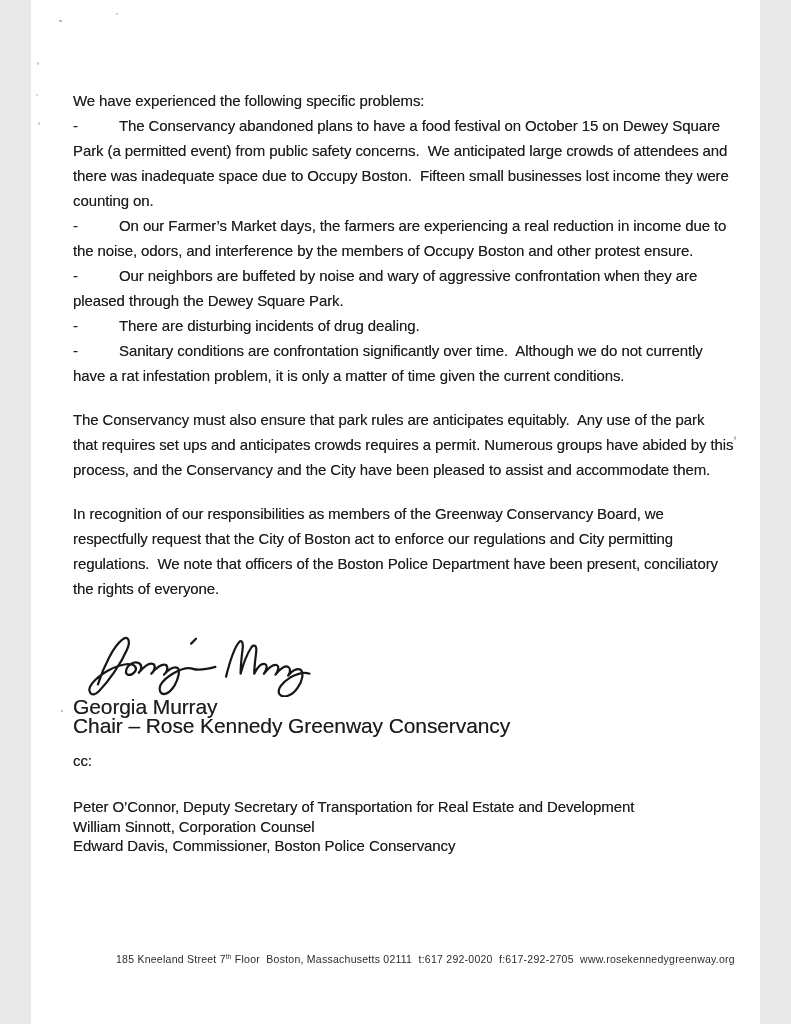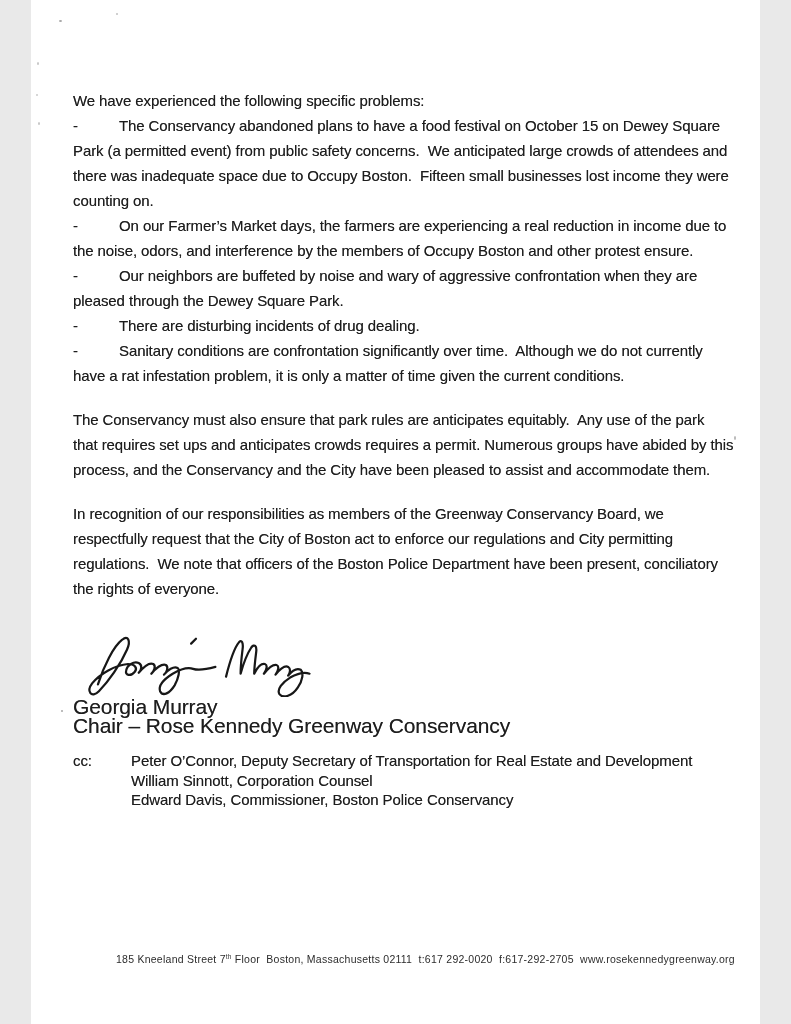--- a/index.html
+++ b/index.html
@@ -14,23 +14,23 @@
     text-shadow:0 0 0.3px rgba(0,0,0,0.55);
   }
   .body-text{padding:88px 28px 0 42px;}
   .line{white-space:pre;font-size:15px;line-height:25px;height:25px;letter-spacing:-0.1px;}
   .line .dash{display:inline-block;width:46px;}
   .blank{height:19px;}
   .sig-wrap{margin:2px 0 0 2px;height:66px;}
   .sig-wrap svg path{fill:none;stroke:#171717;stroke-width:2.3;stroke-linecap:round;stroke-linejoin:round;}
   .name-block{margin-top:0;}
   .name-line{font-size:21px;line-height:19px;white-space:pre;letter-spacing:-0.1px;}
-  .cc{display:flex;margin-top:16px;font-size:15px;line-height:19.5px;letter-spacing:-0.1px;}
+  .cc{display:flex;margin-top:16px;font-size:15px;line-height:19.5px;letter-spacing:-0.1px;flex-direction:column;}
   .cc-label{width:46px;flex:0 0 46px;}
-  .cc-entries div{white-space:pre;margin-left:12px;}
+  .cc-entries div{white-space:pre;}
   .footer{
     position:absolute;left:85px;top:953px;
     font-size:10.5px;color:#2c2c2c;letter-spacing:0.25px;white-space:pre;
     text-shadow:none;
   }
   .footer sup{font-size:6.5px;vertical-align:super;line-height:0;}
   .speck{position:absolute;background:rgba(45,45,45,0.42);border-radius:50%;}
   .s1{left:28px;top:20px;width:3px;height:2px;}
   .s2{left:6px;top:62px;width:2px;height:3px;background:rgba(45,45,45,0.28);}
   .s3{left:5px;top:94px;width:2px;height:2px;background:rgba(45,45,45,0.25);}

